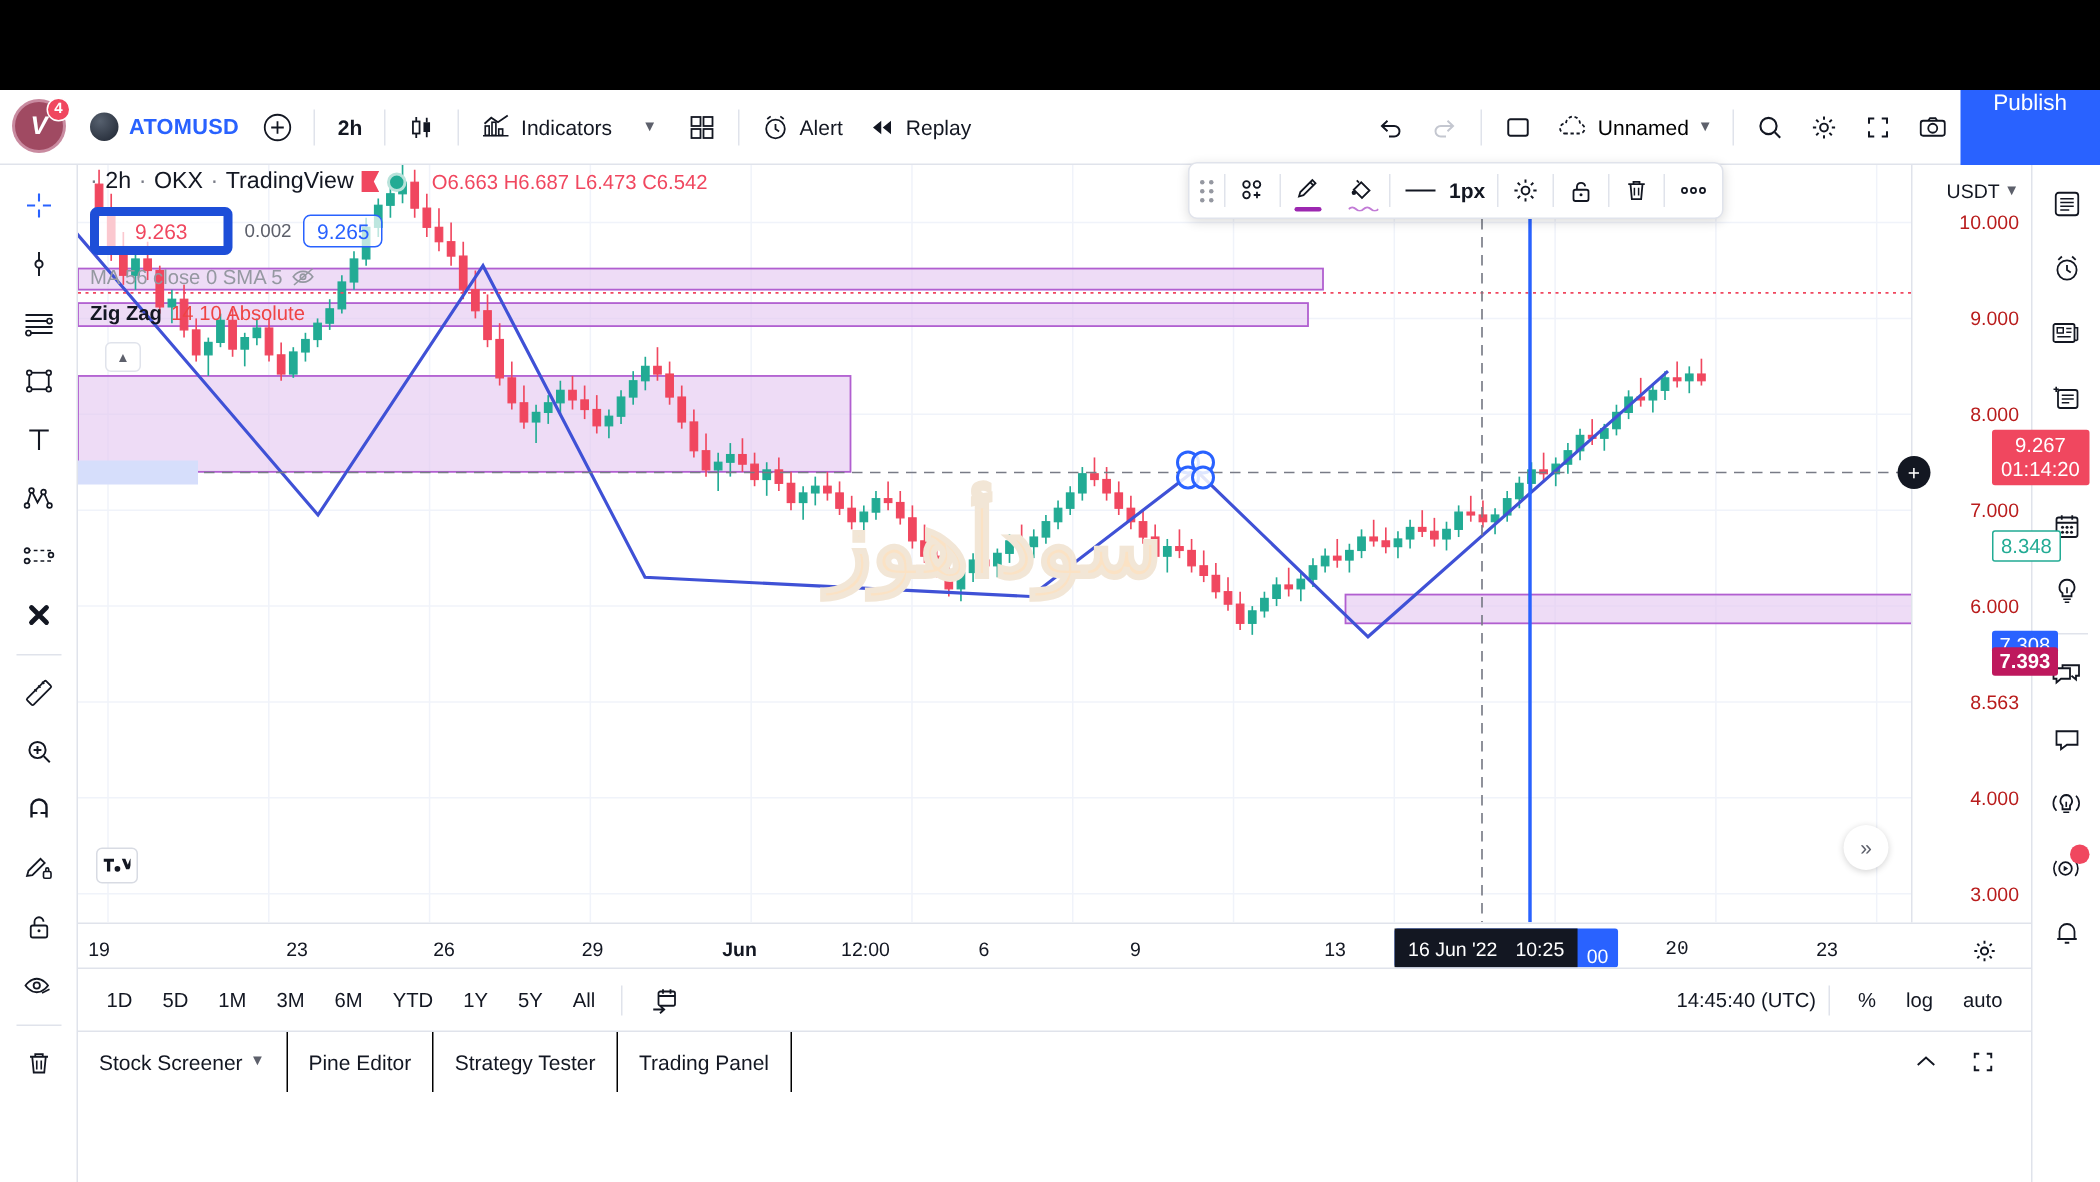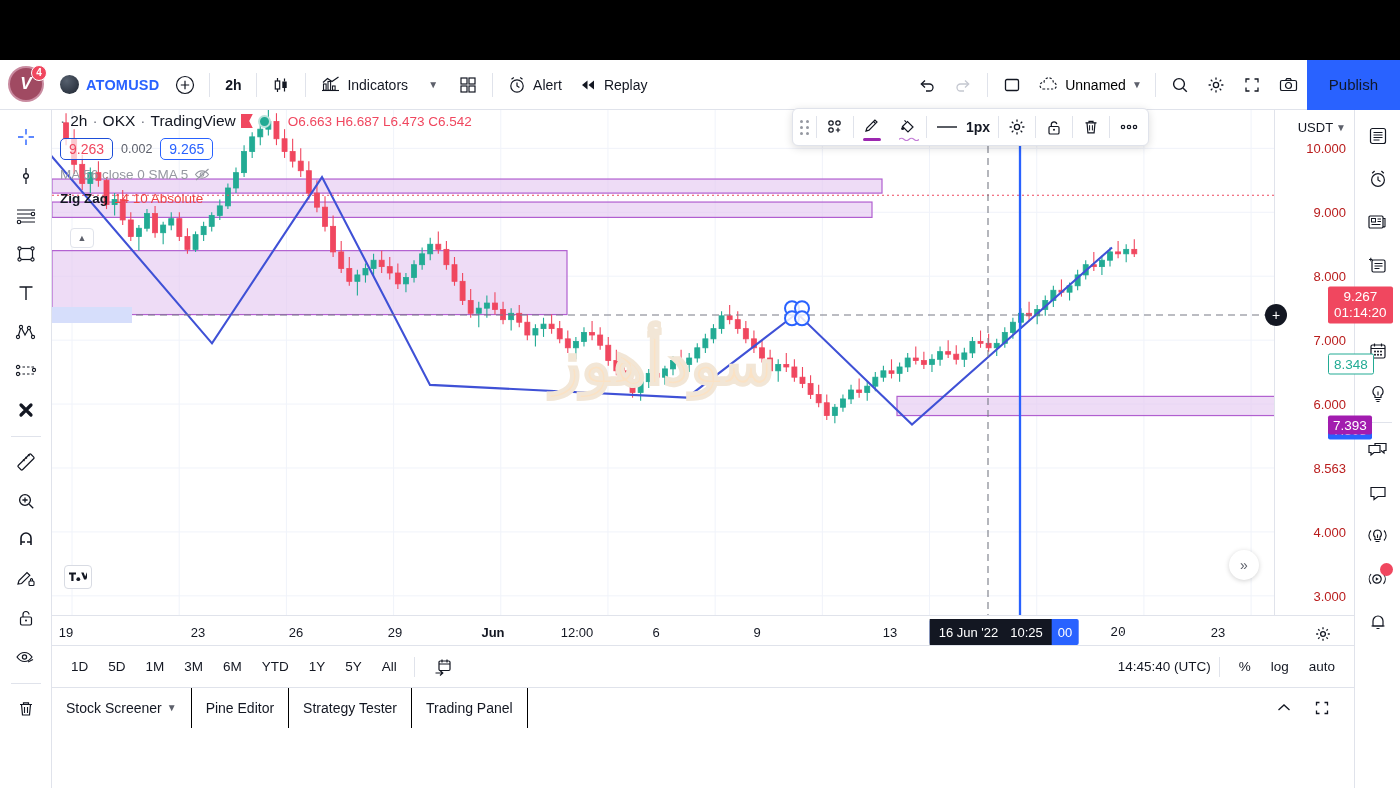--- a/index.html
+++ b/index.html
@@ -20,22 +20,22 @@
     display:flex; align-items:center; justify-content:center; border:1.5px solid #fff; }
   .sym-wrap { display:flex; align-items:center; gap:7px; padding:0 8px; height:36px; }
   .sym-logo { width:19px; height:19px; border-radius:50%;
     background:radial-gradient(circle at 35% 30%, #56606e, #1d2430); }
   .sym-txt { color:#2962ff; font-weight:700; font-size:14.5px; letter-spacing:.2px; }
   .tbtn { height:34px; min-width:34px; padding:0 8px; display:flex; align-items:center;
     justify-content:center; gap:6px; border-radius:5px; color:#131722; font-size:14px;
     cursor:pointer; user-select:none; }
   .tbtn.tf { font-weight:600; font-size:14px; }
   .spacer { flex:1; }
-  .publish { background:#2962ff; color:#0f172a; height:50px; padding:0 22px;
-    display:flex; align-items:center; font-size:15px; font-weight:500; cursor:pointer; }
+  .publish { background:#2962ff; color:#ffffff; height:50px; padding:0 22px;
+    display:flex; align-items:flex-start; font-size:15px; font-weight:500; cursor:pointer; }
   .icon-svg { display:block; }
   .lbl { font-size:14px; color:#131722; }
   .chev { font-size:10px; color:#5d606b; }
   .named { display:flex; align-items:center; gap:6px; padding:0 7px; height:34px;
     border-radius:5px; cursor:pointer; font-size:14px; }
 
   
   .leftbar { position:absolute; left:0; top:110px; width:52px; height:678px;
     background:#fff; border-right:1px solid #e0e3eb; display:flex;
     flex-direction:column; align-items:center; padding-top:8px; }
@@ -71,22 +71,22 @@
   .legend { position:absolute; left:8px; top:2px; z-index:20; }
   .leg-title { display:flex; align-items:center; gap:5px; font-size:15.5px;
     color:#131722; white-space:nowrap; }
   .leg-title .dot-sep { color:#787b86; }
   .flag { width:12px; height:14px; background:#f0475f;
     clip-path:polygon(0 0,100% 0,70% 50%,100% 100%,0 100%); }
   .circ-g { width:13px; height:13px; border-radius:50%; background:#22ab94;
     border:2px solid #b9e3db; }
   .ohlc { font-size:13.5px; color:#f0475f; margin-left:12px; white-space:nowrap; }
   .quotes { display:flex; align-items:center; gap:8px; margin-top:8px; }
-  .q-bid { border:1px solid #1d4ed8; color:#f0475f; border-radius:5px;
-    padding:2px 8px; font-size:14px; background:rgba(255,255,255,.7); }
+  .q-bid { border:6px solid #1d4ed8; color:#f0475f; border-radius:5px;
+    padding:2px 24px; font-size:14px; background:rgba(255,255,255,.7); }
   .q-sp { color:#5d606b; font-size:12.5px; }
   .q-ask { border:1px solid #2962ff; color:#2962ff; border-radius:5px;
     padding:2px 8px; font-size:14px; background:rgba(255,255,255,.7); }
   .ind-row { display:flex; align-items:center; gap:6px; margin-top:7px;
     font-size:13.5px; color:#9598a1; white-space:nowrap; }
   .ind-row.zz { color:#131722; margin-top:9px; }
   .ind-row.zz .zz-name { font-weight:600; }
   .ind-row.zz .zz-params { color:#ef4444; }
   .collapse-btn { position:absolute; left:18px; top:118px; width:24px; height:20px;
     background:#fff; border:1px solid #e0e3eb; border-radius:4px; z-index:21;
@@ -110,34 +110,34 @@
   
   .ps-lbl { position:absolute; right:8px; font-size:13px; color:#b91c1c;
     transform:translateY(-50%); }
   .ps-unit { position:absolute; right:8px; top:10px; font-size:13px; color:#131722;
     display:flex; align-items:center; gap:3px; cursor:pointer; }
   .ps-tag { position:absolute; left:2px; transform:translateY(-50%); border-radius:2px;
     font-size:13.5px; padding:2px 5px; white-space:nowrap; }
   .tag-red { background:#f0475f; color:#fff; text-align:center; line-height:1.15;
     padding:3px 6px; font-weight:500; }
   .tag-green { background:#fff; color:#22ab94; border:1px solid #22ab94; font-weight:500; }
-  .tag-black { background:#a21caf; color:#fff; font-weight:400; }
+  .tag-black { background:#be185d; color:#fff; font-weight:700;margin-top:16px; }
   .tag-blue { background:#2962ff; color:#fff; font-weight:500; }
   .plus-handle { position:absolute; width:22px; height:22px; border-radius:50%;
     background:#131722; color:#fff; display:flex; align-items:center; justify-content:center;
     font-size:14px; z-index:30; cursor:pointer; }
   .hl-band { position:absolute; left:1222px; width:80px; height:16px; background:#d6defb;
     transform:translateY(-50%); }
 
   
   .ts-lbl { position:absolute; top:9px; font-size:13px; color:#131722;
     transform:translateX(-50%); }
   .ts-lbl.b { font-weight:600; }
   .ts-sel { position:absolute; top:3px; transform:translateX(-50%); height:26px;
-    background:#2962ff; display:flex; align-items:center; border-radius:2px; }
+    background:#2962ff; display:flex; align-items:flex-end; border-radius:2px; }
   .ts-sel .blk { background:#131722; color:#fff; font-size:13px; padding:0 9px;
     height:26px; display:flex; align-items:center; gap:12px; }
   .ts-sel .tail { color:#fff; font-size:13px; padding:0 6px; }
   .ts-gear { position:absolute; right:22px; top:9px; cursor:pointer; }
 
   
   .rangebar { position:absolute; left:52px; top:645px; width:1302px; height:42px;
     background:#fff; border-top:1px solid #e0e3eb; display:flex; align-items:center; }
   .rb { padding:0 9px; height:26px; display:flex; align-items:center; font-size:13.5px;
     color:#131722; border-radius:4px; cursor:pointer; margin-left:2px; }

